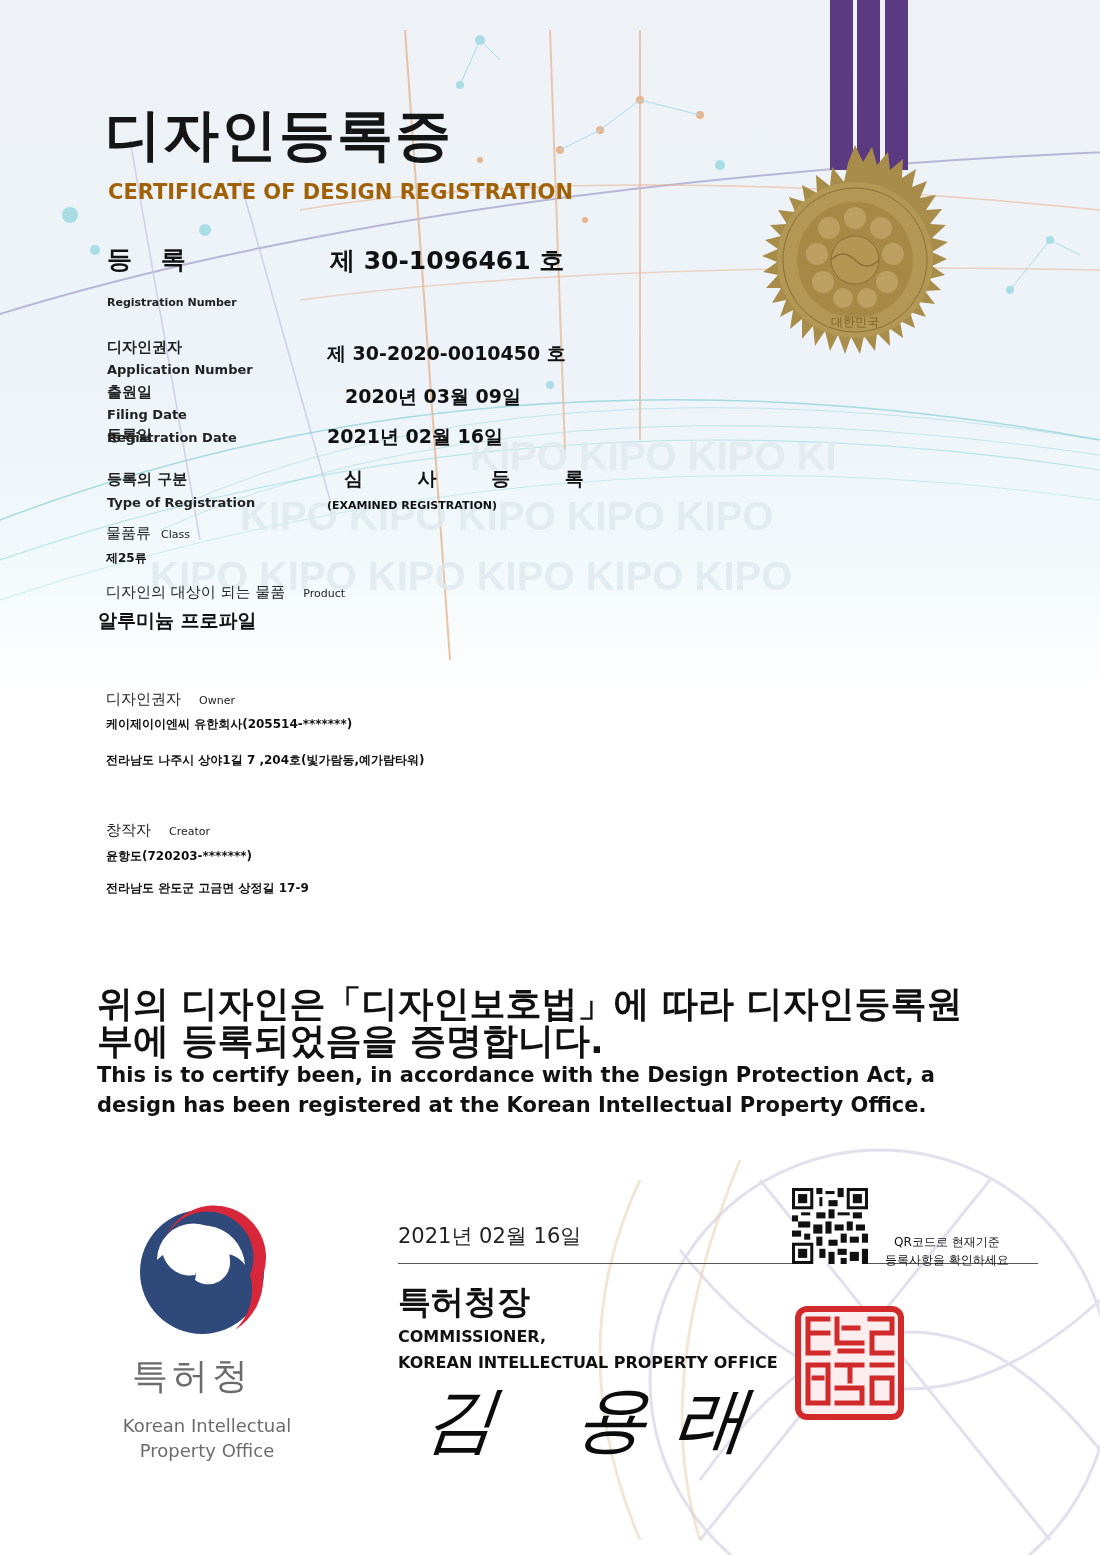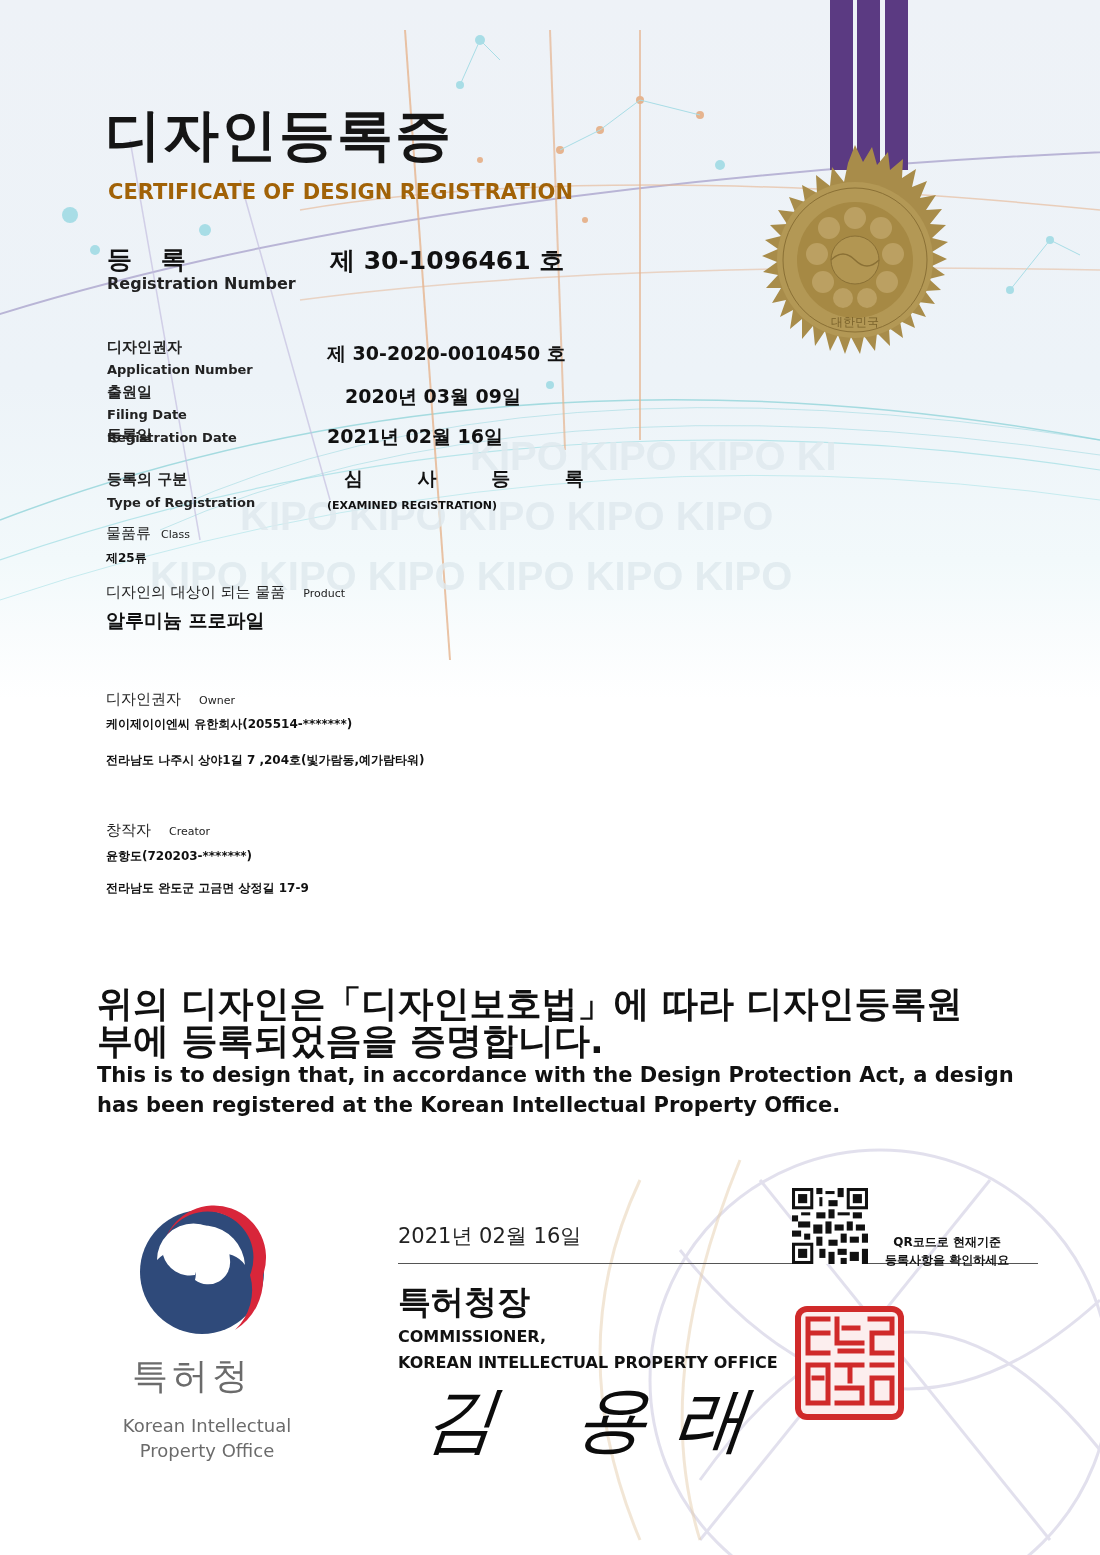--- a/index.html
+++ b/index.html
@@ -34,21 +34,21 @@
   .cert-ko { left: 97px; top: 985px; font-size: 36px; font-weight: bold; line-height: 37px; white-space: normal; width: 900px; }
   .cert-en { left: 97px; top: 1060px; font-size: 21px; font-weight: bold; line-height: 30px; white-space: normal; width: 920px; }
 
   .sig-date { left: 398px; top: 1222px; font-size: 21px; color: #222; }
   .sig-line { left: 398px; top: 1263px; width: 640px; height: 1px; background: #555; }
   .sig-title { left: 398px; top: 1280px; font-size: 33px; font-weight: bold; }
   .sig-en1 { left: 398px; top: 1327px; font-size: 16px; font-weight: bold; }
   .sig-en2 { left: 398px; top: 1353px; font-size: 16px; font-weight: bold; }
   .sig-hand { left: 425px; top: 1372px; font-size: 72px; font-family: "DejaVu Serif", serif; font-style: italic; letter-spacing: 28px; color: #0c0c0c; transform: skewX(-6deg); }
 
-  .qr-text { left: 885px; top: 1233px; font-size: 12px; font-weight: bold; line-height: 18px; text-align: center; }
+  .qr-text { left: 885px; top: 1233px; font-size: 12px; font-weight: normal; line-height: 18px; text-align: center; }
   .kipo-ko { left: 132px; top: 1352px; font-size: 36px; color: #6b6b6b; letter-spacing: 4px; }
   .kipo-en { left: 112px; top: 1413px; font-size: 18px; color: #6b6b6b; line-height: 25px; text-align: center; width: 190px; white-space: normal; }
 </style>
 </head>
 <body>
 
 <div class="bg-top"></div>
 
 <svg class="bg-svg" width="1100" height="1555">
 
@@ -136,21 +136,21 @@
     <circle r="24" fill="#b29652" stroke="#8a7035" stroke-width="1"></circle>
     <path d="M -24 0 Q -12 -12 0 0 Q 12 12 24 0" stroke="#8a7035" stroke-width="1.5" fill="none"></path>
     <text x="0" y="66" text-anchor="middle" font-size="12" font-family="DejaVu Sans, sans-serif" fill="#7a622b">대한민국</text>
   </g>
 </svg>
 
 <div class="abs title-ko">디자인등록증</div>
 <div class="abs title-en">CERTIFICATE OF DESIGN REGISTRATION</div>
 
 <div class="abs lbl-ko-big" style="left:107px; top:243px;">등 록</div>
-<div class="abs lbl-en" style="left:107px; top:274px; font-size:16px;">Registration Number</div>
+<div class="abs lbl-en" style="left:107px; top:296px; font-size:11px;">Registration Number</div>
 <div class="abs val-big" style="left:330px; top:244px;">제 30-1096461 호</div>
 
 <div class="abs lbl-ko" style="left:107px; top:338px;">디자인권자</div>
 <div class="abs lbl-en" style="left:107px; top:362px;">Application Number</div>
 <div class="abs val" style="left:327px; top:341px;">제 30-2020-0010450 호</div>
 
 <div class="abs lbl-ko" style="left:107px; top:383px;">출원일</div>
 <div class="abs lbl-en" style="left:107px; top:407px;">Filing Date</div>
 <div class="abs val" style="left:345px; top:384px;">2020년 03월 09일</div>
 
@@ -164,36 +164,36 @@
 <div class="abs val-small" style="left:327px; top:499px;">(EXAMINED REGISTRATION)</div>
 
 <div class="abs" style="left:106px; top:523px;">
   <span class="sec-ko">물품류</span><span class="sec-en" style="margin-left:10px;">Class</span>
 </div>
 <div class="abs sec-val" style="left:106px; top:550px;">제25류</div>
 
 <div class="abs" style="left:106px; top:582px;">
   <span class="sec-ko">디자인의 대상이 되는 물품</span><span class="sec-en">Product</span>
 </div>
-<div class="abs sec-val" style="left:106px; top:608px; font-size:19px;">알루미늄 프로파일</div>
+<div class="abs sec-val" style="left:98px; top:608px; font-size:19px;">알루미늄 프로파일</div>
 
 <div class="abs" style="left:106px; top:689px;">
   <span class="sec-ko">디자인권자</span><span class="sec-en">Owner</span>
 </div>
 <div class="abs sec-val" style="left:106px; top:716px;">케이제이이엔씨 유한회사(205514-*******)</div>
 <div class="abs sec-val" style="left:106px; top:752px;">전라남도 나주시  상야1길 7 ,204호(빛가람동,예가람타워)</div>
 
 <div class="abs" style="left:106px; top:820px;">
   <span class="sec-ko">창작자</span><span class="sec-en">Creator</span>
 </div>
 <div class="abs sec-val" style="left:106px; top:848px;">윤항도(720203-*******)</div>
 <div class="abs sec-val" style="left:106px; top:880px;">전라남도 완도군 고금면 상정길 17-9</div>
 
 <div class="abs cert-ko">위의 디자인은「디자인보호법」에 따라 디자인등록원부에 등록되었음을 증명합니다.</div>
-<div class="abs cert-en">This is to design that, in accordance with the Design Protection Act, a design has been registered at the Korean Intellectual Property Office.</div>
+<div class="abs cert-en">This is to certify been, in accordance with the Design Protection Act, a design has been registered at the Korean Intellectual Property Office.</div>
 
 <svg class="abs" style="left:135px; top:1205px;" width="135" height="135" viewBox="0 0 135 135">
   <circle cx="67" cy="67" r="62" fill="#2f4a7a"></circle>
   <path d="M 30 35 A 50 50 0 0 1 128 70 A 60 60 0 0 1 100 125 A 55 55 0 0 0 115 70 A 45 45 0 0 0 30 35 Z" fill="#d8263a"></path>
   <path d="M 22 55 A 35 35 0 0 1 95 55 A 22 22 0 0 1 60 75 A 22 22 0 0 0 22 55 Z" fill="#ffffff"></path>
   <path d="M 28 50 A 42 42 0 0 1 110 60 A 28 28 0 0 0 60 70 A 28 28 0 0 1 28 50 Z" fill="#ffffff"></path>
 </svg>
 <div class="abs kipo-ko">특허청</div>
 <div class="abs kipo-en">Korean Intellectual Property Office</div>
 

